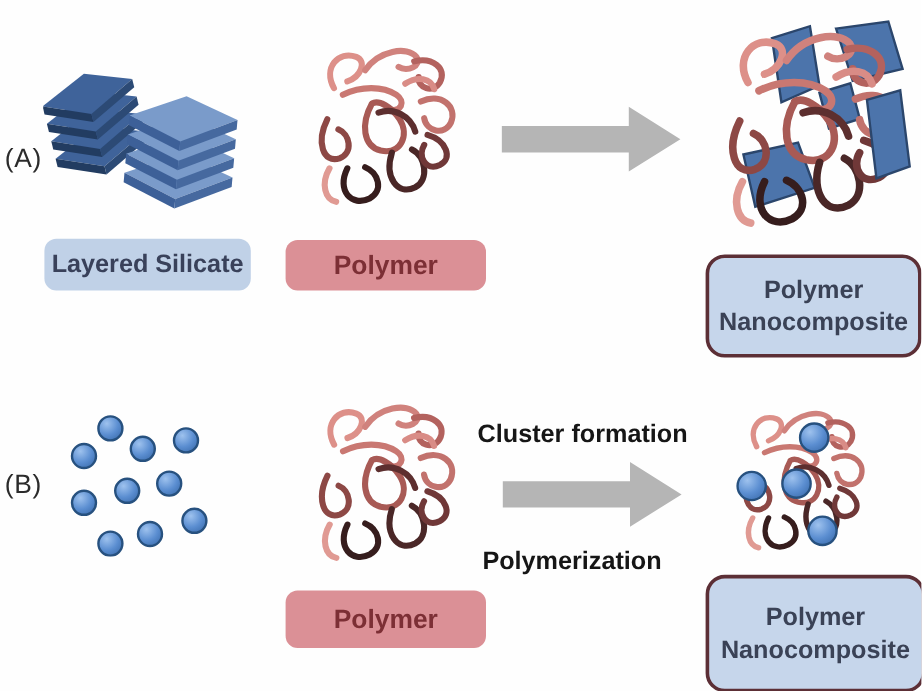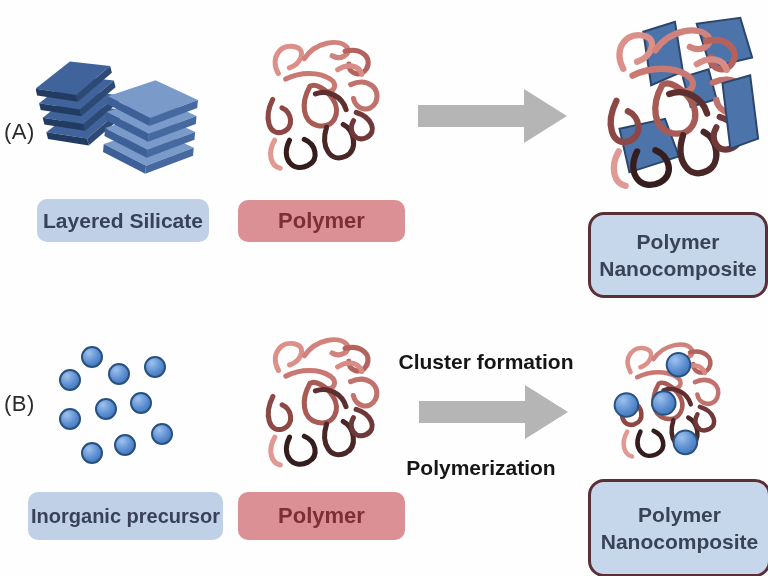--- a/index.html
+++ b/index.html
@@ -17,21 +17,21 @@
   }
   .badge.blue{background:#c0d1e7;color:#39415a;text-align:right;}
   .badge.pink{background:#db9096;color:#7c2f35;}
   .product{
     position:absolute;display:flex;flex-direction:column;align-items:center;justify-content:center;
     background:#c6d6eb;border:3px solid #5c2f36;border-radius:16px;
     color:#3a4256;font-weight:600;font-size:21px;line-height:1.3;text-align:center;
   }
   .arrow-caption{
     position:absolute;font-weight:700;color:#161616;font-size:21px;
-    text-align:center;white-space:nowrap;
+    text-align:left;white-space:nowrap;
   }
   svg{display:block;}
 </style>
 </head>
 <body>
 
 <div class="stage">
 
   <svg width="0" height="0" style="position:absolute" aria-hidden="true">
     <defs>
@@ -123,21 +123,20 @@
         <circle cx="127" cy="55" r="10"></circle>
       <circle cx="78" cy="97" r="10"></circle>
         <circle cx="113" cy="91" r="10"></circle>
       <circle cx="42" cy="107" r="10"></circle>
         <circle cx="134" cy="122" r="10"></circle>
       <circle cx="97" cy="133" r="10"></circle>
         <circle cx="64" cy="141" r="10"></circle>
     </g>
   </svg>
 
-  <div class="badge blue" style="left:28px;top:492px;width:195px;height:48px;font-size:20px">Inorganic precursor</div>
 
   <svg class="abs" style="left:256px;top:328px" width="130" height="148" viewBox="0 0 140 160">
     <use href="#tangle"></use>
   </svg>
 
   <div class="badge pink" style="left:238px;top:492px;width:167px;height:48px;font-size:22px">Polymer</div>
 
   <div class="arrow-caption" style="left:398px;top:350px;width:176px">Cluster formation</div>
 
   <svg class="abs" style="left:418px;top:382px" width="152" height="60" viewBox="0 0 150 60">

